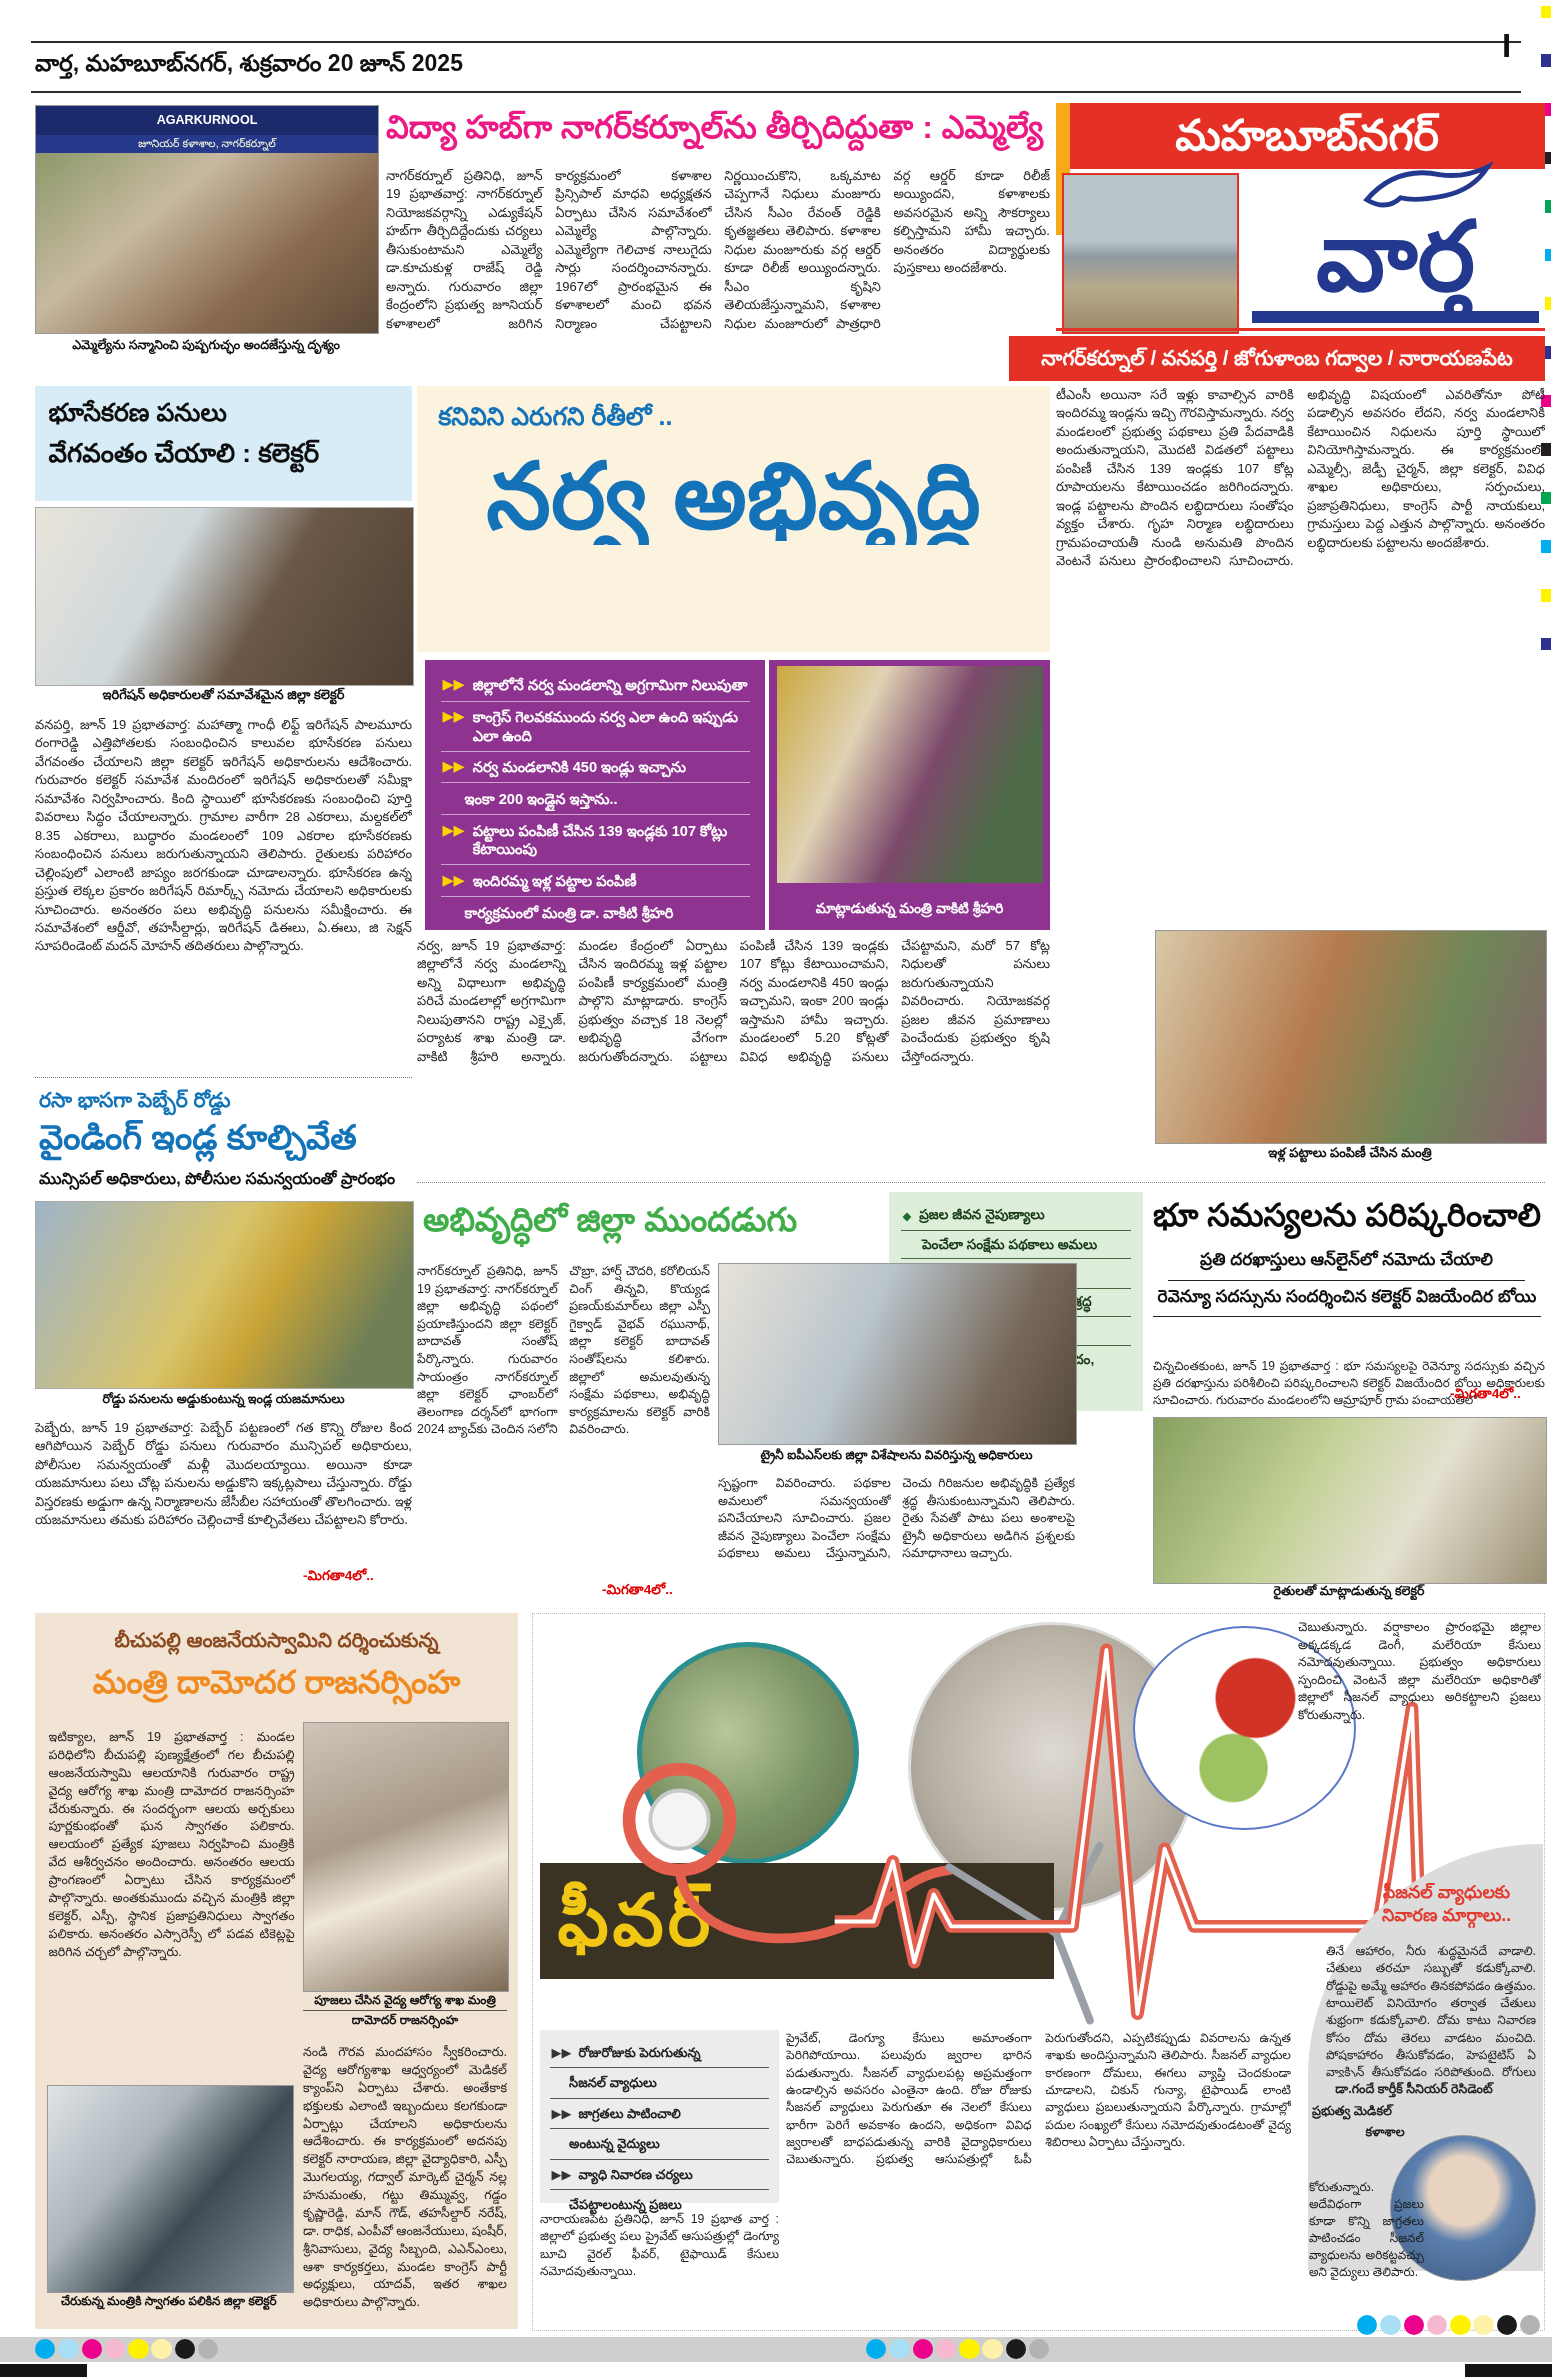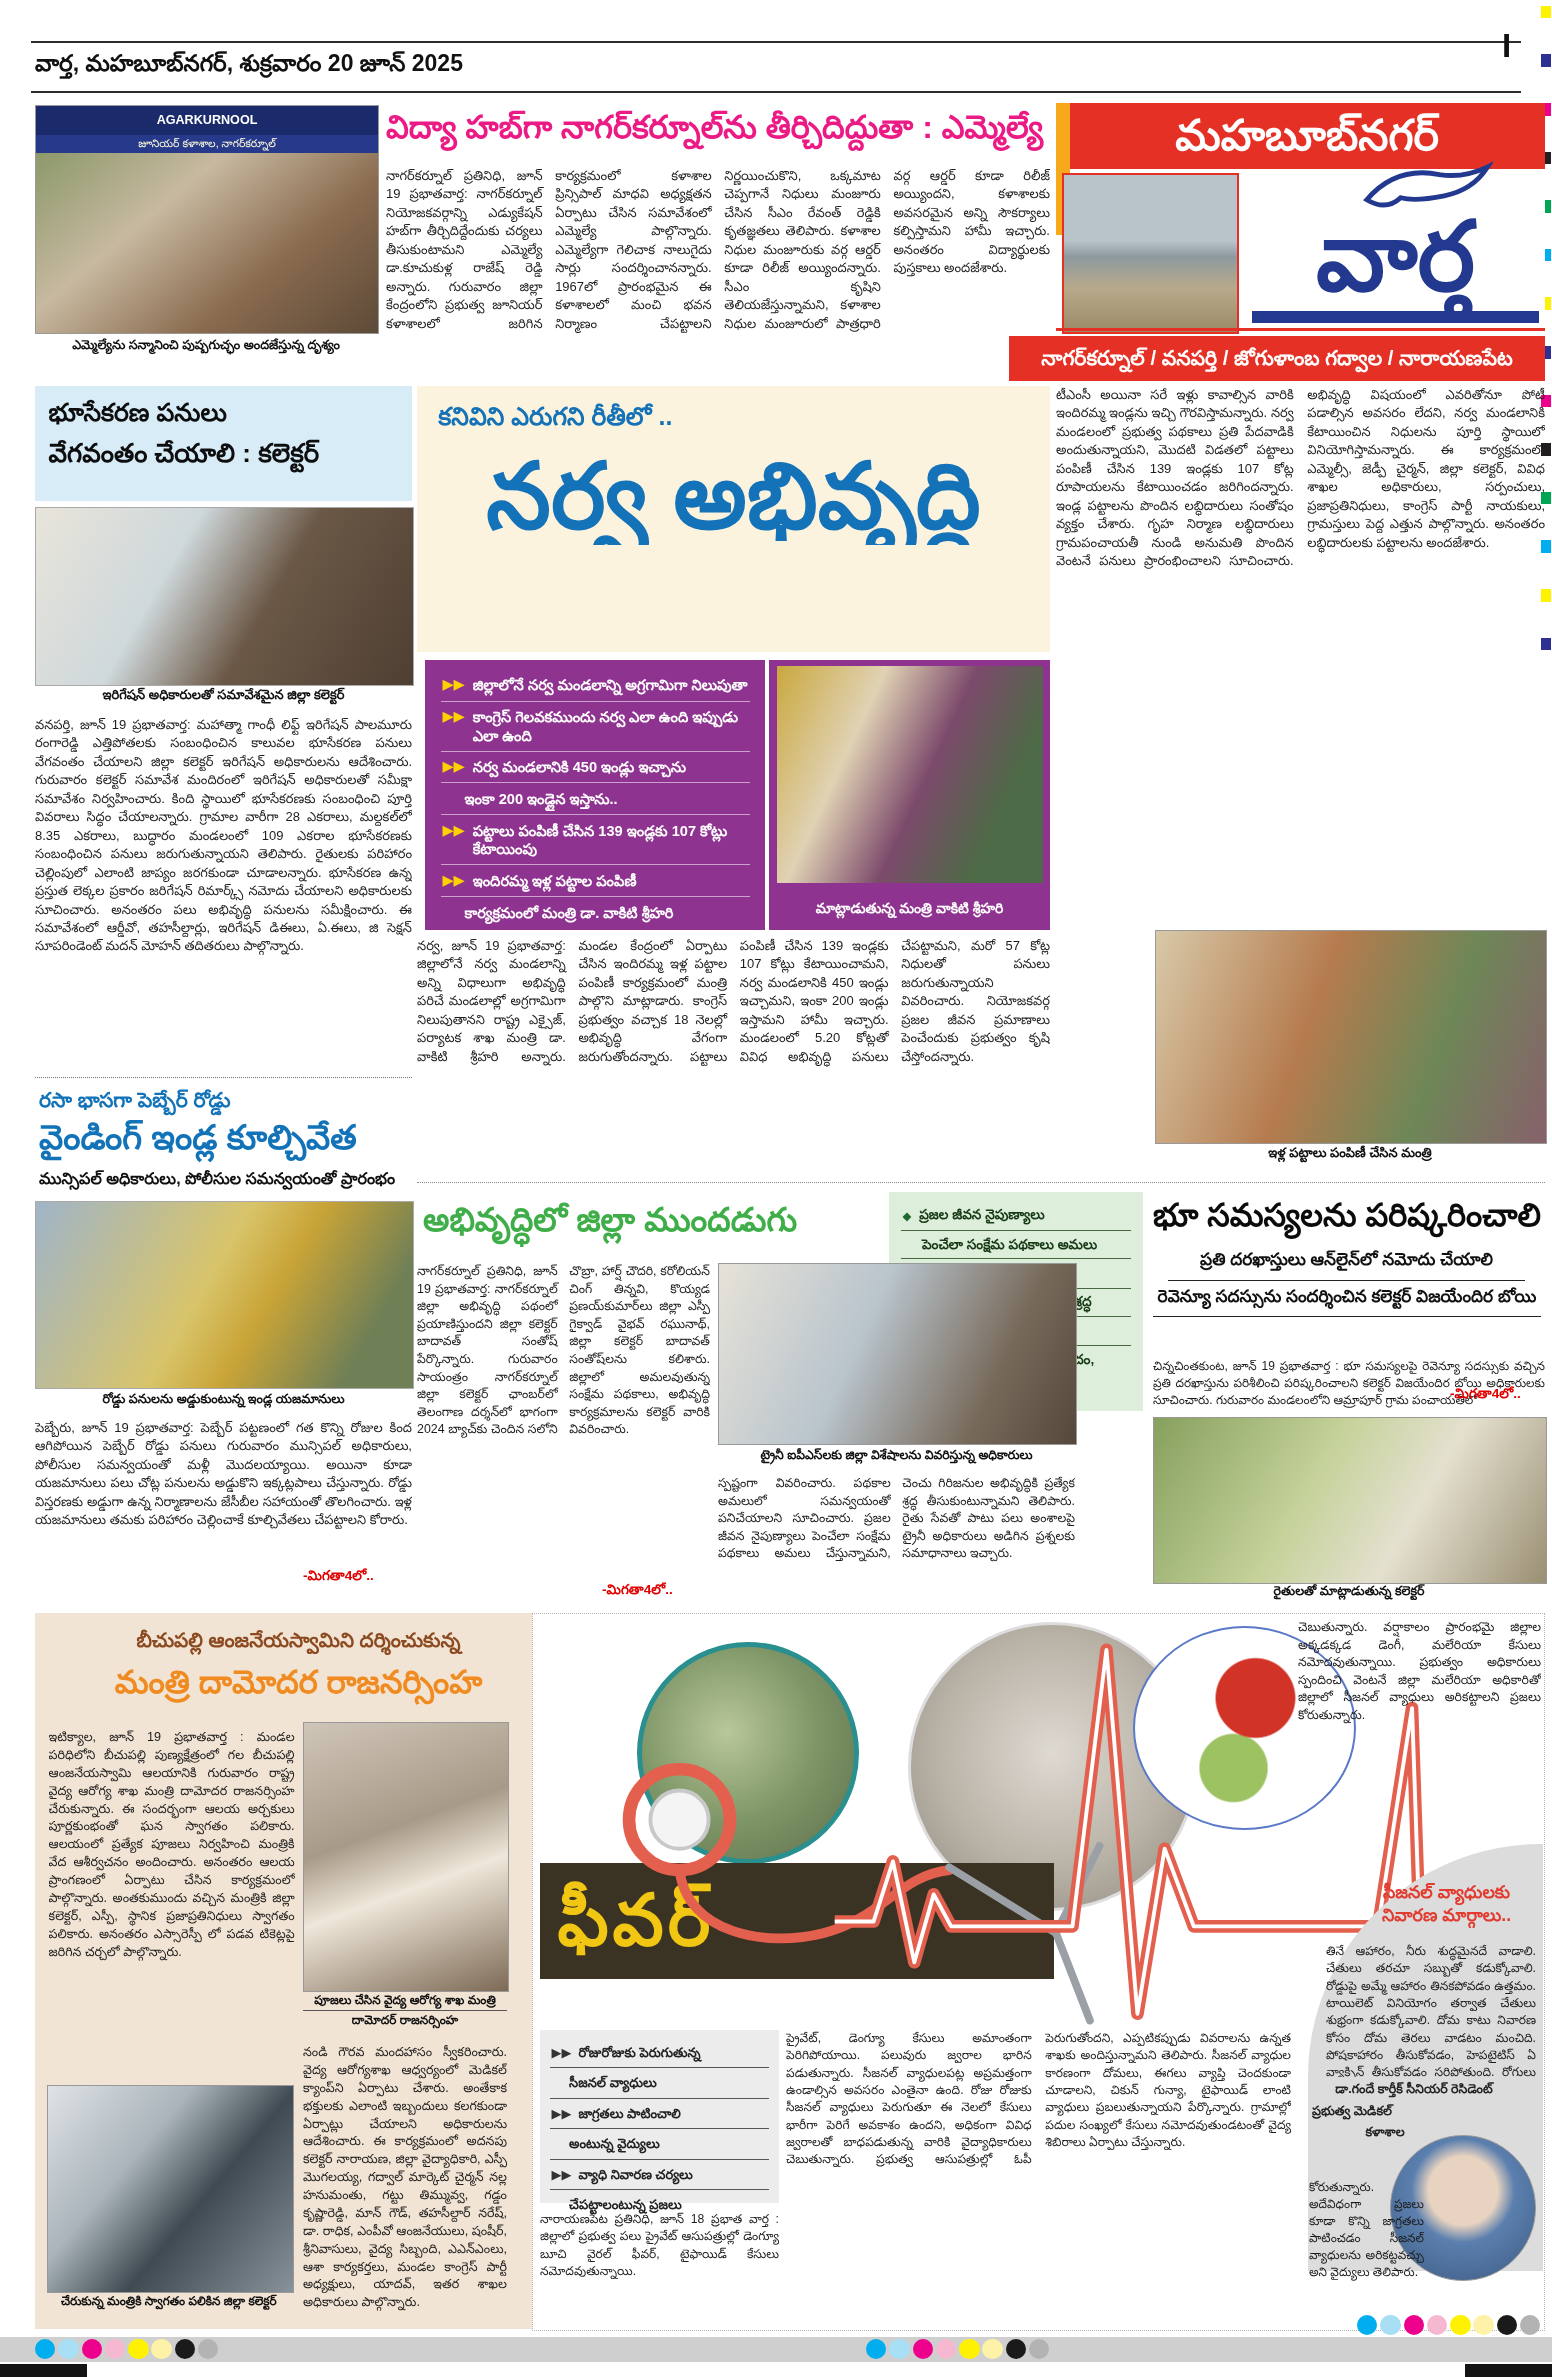--- a/index.html
+++ b/index.html
@@ -169,21 +169,21 @@
   <div class="abs jt" style="left:718px;top:1475px;width:357px;height:126px;font-size:12.4px;column-count:2;column-gap:11.6px;">స్పష్టంగా వివరించారు. పథకాల అమలులో సమన్వయంతో పనిచేయాలని సూచించారు. ప్రజల జీవన నైపుణ్యాలు పెంచేలా సంక్షేమ పథకాలు అమలు చేస్తున్నామని, చెంచు గిరిజనుల అభివృద్ధికి ప్రత్యేక శ్రద్ధ తీసుకుంటున్నామని తెలిపారు. రైతు సేవతో పాటు పలు అంశాలపై ట్రైనీ అధికారులు అడిగిన ప్రశ్నలకు సమాధానాలు ఇచ్చారు.</div>
 
   <div class="abs" style="left:1149px;top:1197px;width:396px;font-size:32px;font-weight:bold;color:#0b0b0b;text-align:center;white-space:nowrap;overflow:hidden;">భూ సమస్యలను పరిష్కరించాలి</div>
   <div class="abs" style="left:1168px;top:1250px;width:357px;font-size:17px;font-weight:bold;color:#111;text-align:center;border-bottom:1.9px solid #222;padding-bottom:6.8px;white-space:nowrap;overflow:hidden;">ప్రతి దరఖాస్తులు ఆన్‌లైన్‌లో నమోదు చేయాలి</div>
   <div class="abs" style="left:1153px;top:1287px;width:388px;font-size:17px;font-weight:bold;color:#111;text-align:center;border-bottom:1.9px solid #222;padding-bottom:6px;white-space:nowrap;overflow:hidden;">రెవెన్యూ సదస్సును సందర్శించిన కలెక్టర్ విజయేందిర బోయి</div>
   <div class="abs jt" style="left:1153px;top:1326px;width:392px;height:85px;font-size:12px;margin-top:32px;">చిన్నచింతకుంట, జూన్ 19 ప్రభాతవార్త : భూ సమస్యలపై రెవెన్యూ సదస్సుకు వచ్చిన ప్రతి దరఖాస్తును పరిశీలించి పరిష్కరించాలని కలెక్టర్ విజయేందిర బోయి అధికారులకు సూచించారు. గురువారం మండలంలోని ఆమ్రాపూర్ గ్రామ పంచాయతీలో</div>
   <div class="abs" style="left:1450px;top:1386px;width:97px;font-size:13.6px;font-weight:bold;color:#e10000;">-మిగతా4లో..</div>
   <div class="abs photo" style="left:1153px;top:1417px;width:392px;height:165px;background:linear-gradient(120deg,#87a05e,#c5d29a 40%,#e4e0cf 65%,#9a8f73);border:1px solid #999;"></div>
   <div class="abs cap" style="left:1153px;top:1584px;width:392px;font-size:12.6px;">రైతులతో మాట్లాడుతున్న కలెక్టర్</div>
 
-  <div class="abs" style="left:35px;top:1613px;width:483px;height:716px;background:#f2e4d4;padding-left:22px;">
+  <div class="abs" style="left:35px;top:1613px;width:483px;height:716px;background:#f2e4d4;">
     <div style="margin-top:15.5px;text-align:center;font-size:20px;font-weight:bold;color:#8c4a21;overflow:hidden;white-space:nowrap;">బీచుపల్లి ఆంజనేయస్వామిని దర్శించుకున్న</div>
     <div style="margin-top:7.8px;text-align:center;font-size:32px;font-weight:bold;color:#f08b21;overflow:hidden;white-space:nowrap;">మంత్రి దామోదర రాజనర్సింహ</div>
     <div class="abs jt" style="left:13.6px;top:116px;width:246px;height:347px;font-size:12.6px;">ఇటిక్యాల, జూన్ 19 ప్రభాతవార్త : మండల పరిధిలోని బీచుపల్లి పుణ్యక్షేత్రంలో గల బీచుపల్లి ఆంజనేయస్వామి ఆలయానికి గురువారం రాష్ట్ర వైద్య ఆరోగ్య శాఖ మంత్రి దామోదర రాజనర్సింహ చేరుకున్నారు. ఈ సందర్భంగా ఆలయ అర్చకులు పూర్ణకుంభంతో ఘన స్వాగతం పలికారు. ఆలయంలో ప్రత్యేక పూజలు నిర్వహించి మంత్రికి వేద ఆశీర్వచనం అందించారు. అనంతరం ఆలయ ప్రాంగణంలో ఏర్పాటు చేసిన కార్యక్రమంలో పాల్గొన్నారు. అంతకుముందు వచ్చిన మంత్రికి జిల్లా కలెక్టర్, ఎస్పీ, స్థానిక ప్రజాప్రతినిధులు స్వాగతం పలికారు. అనంతరం ఎస్సారెస్పీ లో పడవ టికెట్లపై జరిగిన చర్చలో పాల్గొన్నారు.</div>
     <div class="abs photo" style="left:268px;top:109px;width:204px;height:268px;background:linear-gradient(160deg,#cfc5b8,#a89a88 40%,#efe7da 60%,#7d6a55);border:1px solid #999;"></div>
     <div class="abs cap" style="left:268px;top:380px;width:204px;font-size:12px;border-bottom:1px solid #555;">పూజలు చేసిన వైద్య ఆరోగ్య శాఖ మంత్రి</div>
     <div class="abs cap" style="left:268px;top:400px;width:204px;font-size:12px;">దామోదర్ రాజనర్సింహ</div>
     <div class="abs jt" style="left:268px;top:431px;width:204px;height:274px;font-size:12.6px;">నండి గౌరవ మందహాసం స్వీకరించారు. వైద్య ఆరోగ్యశాఖ ఆధ్వర్యంలో మెడికల్ క్యాంప్‌ని ఏర్పాటు చేశారు. అంతేకాక భక్తులకు ఎలాంటి ఇబ్బందులు కలగకుండా ఏర్పాట్లు చేయాలని అధికారులను ఆదేశించారు. ఈ కార్యక్రమంలో అదనపు కలెక్టర్ నారాయణ, జిల్లా వైద్యాధికారి, ఎస్పీ మొగలయ్య, గద్వాల్ మార్కెట్ చైర్మన్ నల్ల హనుమంతు, గట్టు తిమ్మువ్వ, గడ్డం కృష్ణారెడ్డి, మాన్ గౌడ్, తహసీల్దార్ నరేష్, డా. రాధిక, ఎంపీవో ఆంజనేయులు, షంషీర్, శ్రీనివాసులు, వైద్య సిబ్బంది, ఎఎన్ఎంలు, ఆశా కార్యకర్తలు, మండల కాంగ్రెస్ పార్టీ అధ్యక్షులు, యాదవ్, ఇతర శాఖల అధికారులు పాల్గొన్నారు.</div>
     <div class="abs photo" style="left:11.6px;top:472px;width:245px;height:206px;background:linear-gradient(130deg,#dfe3e6,#aab4ba 35%,#3f4a52 60%,#87929a);border:1px solid #999;"></div>
     <div class="abs cap" style="left:7.8px;top:681px;width:252px;font-size:12px;">చేరుకున్న మంత్రికి స్వాగతం పలికిన జిల్లా కలెక్టర్</div>
   </div>
@@ -224,21 +224,21 @@
       </div>
     <div class="frow">
         <span class="chv">▶▶</span>
         <span>వ్యాధి నివారణ చర్యలు</span>
       </div>
     <div class="frow noch" style="border-bottom:none;">
         <span>చేపట్టాలంటున్న ప్రజలు</span>
       </div>
   </div>
 
-  <div class="abs jt" style="left:540px;top:2211px;width:239px;height:115px;font-size:12.2px;">నారాయణపేట ప్రతినిధి, జూన్ 18 ప్రభాత వార్త : జిల్లాలో ప్రభుత్వ పలు ప్రైవేట్ ఆసుపత్రుల్లో డెంగ్యూ బూచి వైరల్ ఫీవర్, టైఫాయిడ్ కేసులు నమోదవుతున్నాయి.</div>
+  <div class="abs jt" style="left:540px;top:2211px;width:239px;height:115px;font-size:12.2px;">నారాయణపేట ప్రతినిధి, జూన్ 19 ప్రభాత వార్త : జిల్లాలో ప్రభుత్వ పలు ప్రైవేట్ ఆసుపత్రుల్లో డెంగ్యూ బూచి వైరల్ ఫీవర్, టైఫాయిడ్ కేసులు నమోదవుతున్నాయి.</div>
   <div class="abs jt" style="left:786px;top:2030px;width:505px;height:295px;font-size:12.2px;column-count:2;column-gap:13.6px;">ప్రైవేట్, డెంగ్యూ కేసులు అమాంతంగా పెరిగిపోయాయి. పలువురు జ్వరాల భారిన పడుతున్నారు. సీజనల్ వ్యాధులపట్ల అప్రమత్తంగా ఉండాల్సిన అవసరం ఎంతైనా ఉంది. రోజు రోజుకు సీజనల్ వ్యాధులు పెరుగుతూ ఈ నెలలో కేసులు భారీగా పెరిగే అవకాశం ఉందని, అధికంగా వివిధ జ్వరాలతో బాధపడుతున్న వారికి వైద్యాధికారులు చెబుతున్నారు. ప్రభుత్వ ఆసుపత్రుల్లో ఓపీ పెరుగుతోందని, ఎప్పటికప్పుడు వివరాలను ఉన్నత శాఖకు అందిస్తున్నామని తెలిపారు. సీజనల్ వ్యాధుల కారణంగా దోమలు, ఈగలు వ్యాప్తి చెందకుండా చూడాలని, చికున్ గున్యా, టైఫాయిడ్ లాంటి వ్యాధులు ప్రబలుతున్నాయని పేర్కొన్నారు. గ్రామాల్లో పదుల సంఖ్యలో కేసులు నమోదవుతుండటంతో వైద్య శిబిరాలు ఏర్పాటు చేస్తున్నారు.</div>
   <div class="abs jt" style="left:1298px;top:1619px;width:243px;height:221px;font-size:12.4px;">చెబుతున్నారు. వర్షాకాలం ప్రారంభమై జిల్లాల అక్కడక్కడ డెంగీ, మలేరియా కేసులు నమోదవుతున్నాయి. ప్రభుత్వం అధికారులు స్పందించి వెంటనే జిల్లా మలేరియా అధికారితో జిల్లాలో సీజనల్ వ్యాధులు అరికట్టాలని ప్రజలు కోరుతున్నారు.</div>
 
   <div class="abs" style="left:1308px;top:1844px;width:235px;height:427px;background:#dcdcdc;border-top-left-radius:233px;"></div>
   <div class="abs" style="left:1357px;top:1881px;width:179px;font-size:17.5px;font-weight:bold;color:#e23b30;text-align:center;line-height:1.3;">సీజనల్ వ్యాధులకు నివారణ మార్గాలు..</div>
   <div class="abs jt" style="left:1326px;top:1943px;width:210px;height:134px;font-size:12.2px;">తినే ఆహారం, నీరు శుద్ధమైనదే వాడాలి. చేతులు తరచూ సబ్బుతో కడుక్కోవాలి. రోడ్డుపై అమ్మే ఆహారం తినకపోవడం ఉత్తమం. టాయిలెట్ వినియోగం తర్వాత చేతులు శుభ్రంగా కడుక్కోవాలి. దోమ కాటు నివారణ కోసం దోమ తెరలు వాడటం మంచిది. పోషకాహారం తీసుకోవడం, హెపటైటిస్ ఏ వ్యాక్సిన్ తీసుకోవడం సరిపోతుంది. రోగులు దగ్గినప్పుడు మాస్క్ ధరించాలి. జ్వరం వస్తే వెంటనే వైద్యులను సంప్రదించాలి.</div>
   <div class="abs" style="left:1312px;top:2082px;width:204px;font-size:12.6px;font-weight:bold;color:#222;text-align:center;">డా.గందే కార్తీక్ సీనియర్ రెసిడెంట్</div>
   <div class="abs" style="left:1312px;top:2104px;width:175px;font-size:12.6px;font-weight:bold;color:#222;text-align:left;">ప్రభుత్వ మెడికల్</div>
   <div class="abs" style="left:1312px;top:2125px;width:146px;font-size:12.6px;font-weight:bold;color:#222;text-align:center;">కళాశాల</div>
   <div class="abs photo" style="left:1390px;top:2135px;width:144px;height:144px;border-radius:50%;border:1.9px solid #999;background:radial-gradient(circle at 50% 38%,#e8d3c0 0 30%,#5b7fae 45%,#3c5a80);"></div>

